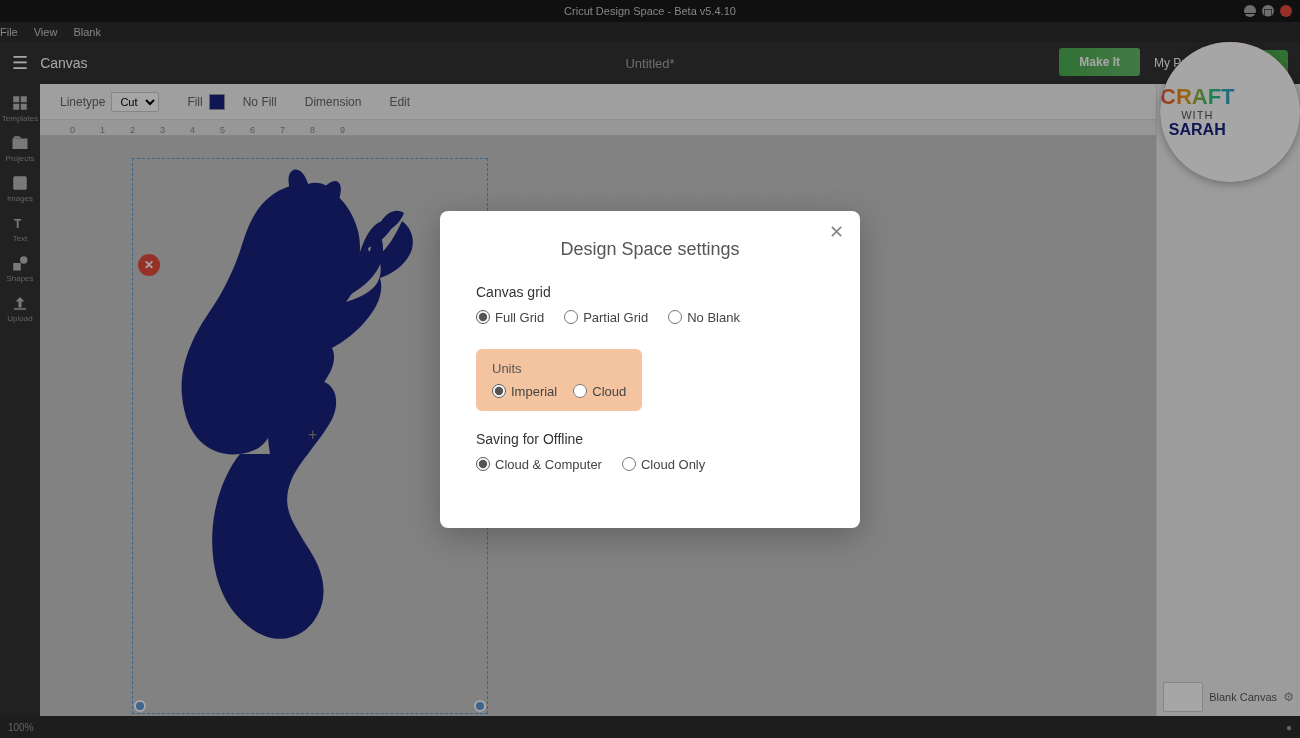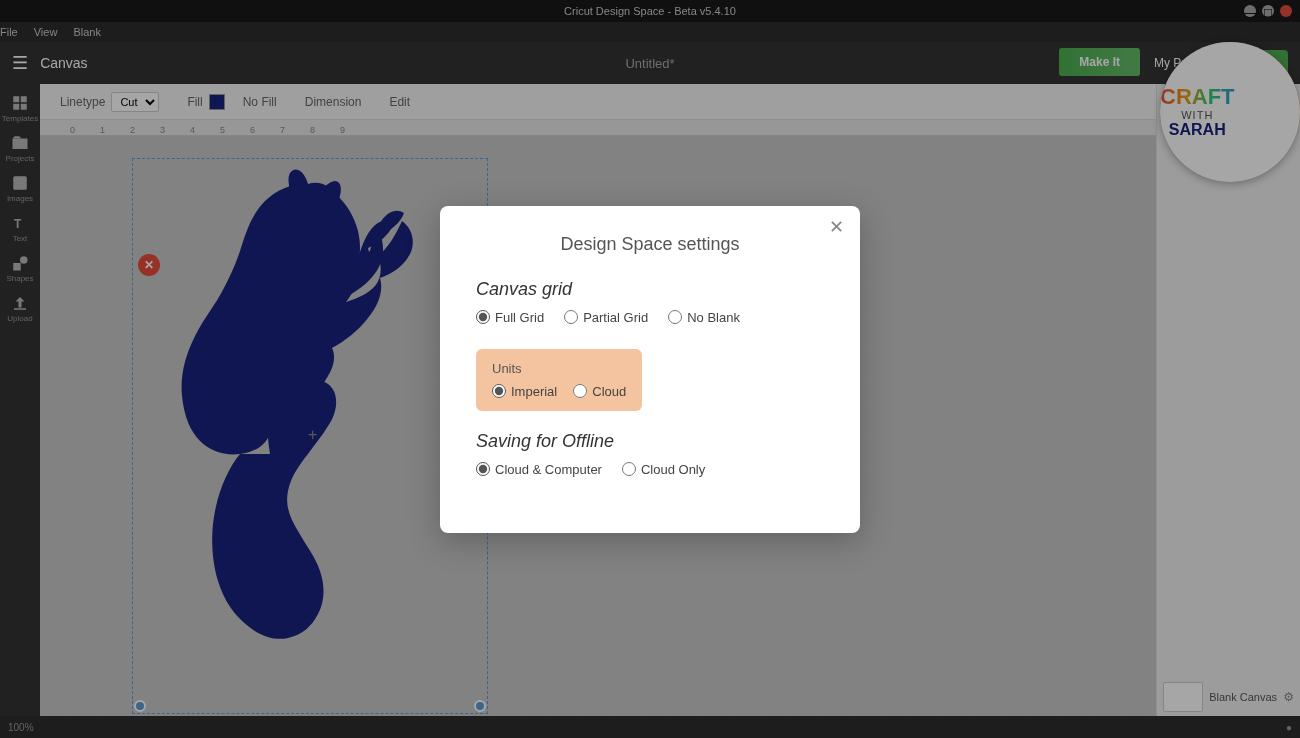--- a/index.html
+++ b/index.html
@@ -172,21 +172,21 @@
     .modal-title {
       text-align: center; font-size: 18px; color: #555; font-weight: 400; margin-bottom: 24px;
     }
     .modal-close {
       position: absolute; top: 12px; right: 16px; background: none; border: none;
       font-size: 18px; color: #888; cursor: pointer; line-height: 1;
     }
 
     
     .settings-section { margin-bottom: 20px; }
-    .section-title { font-size: 18px; color: #333; font-weight: 500; margin-bottom: 10px; font-style: italic; }
+    .section-title { font-size: 14px; color: #333; font-weight: 500; margin-bottom: 10px; }
 
     
     .radio-group { display: flex; gap: 20px; align-items: center; }
     .radio-option { display: flex; align-items: center; gap: 5px; cursor: pointer; }
     .radio-option input[type=radio] { accent-color: #555; width: 14px; height: 14px; cursor: pointer; }
     .radio-option label { font-size: 13px; color: #444; cursor: pointer; }
 
     
     .units-box {
       background: #f4c4a0; border-radius: 6px; padding: 12px 16px; display: inline-block;

